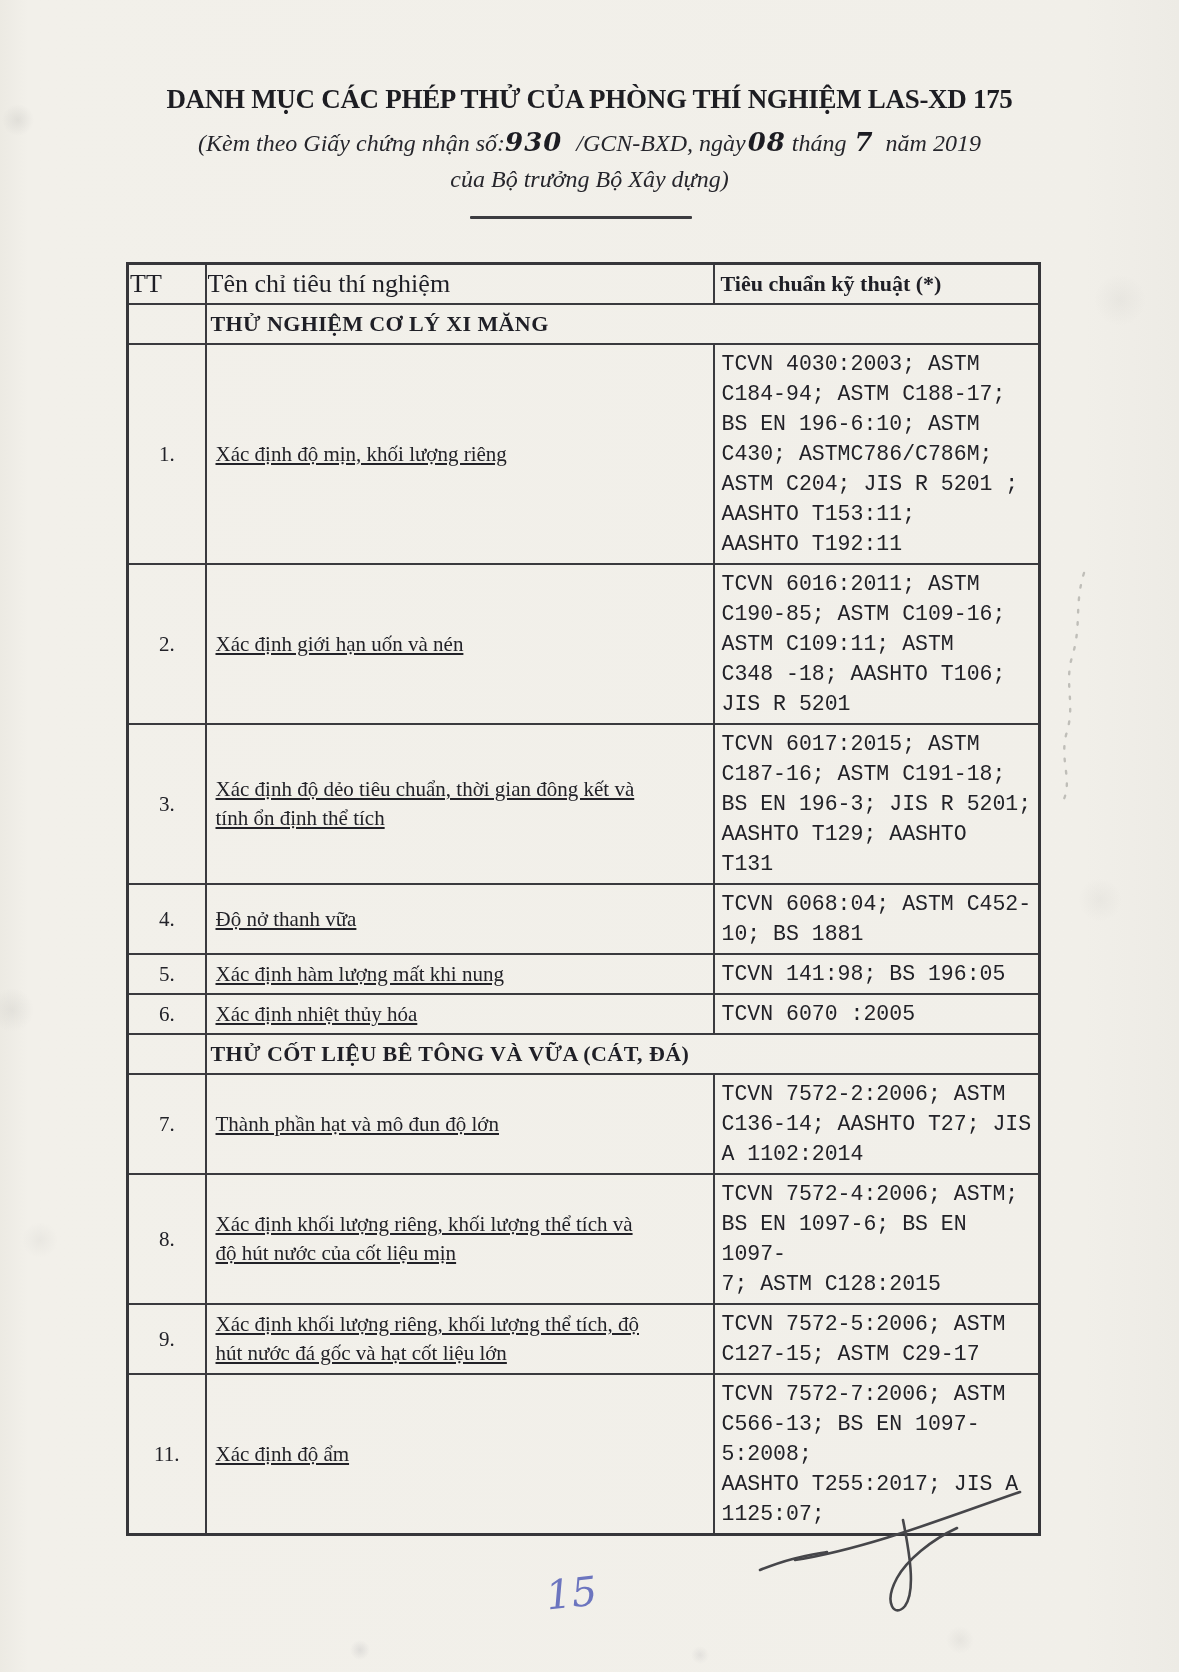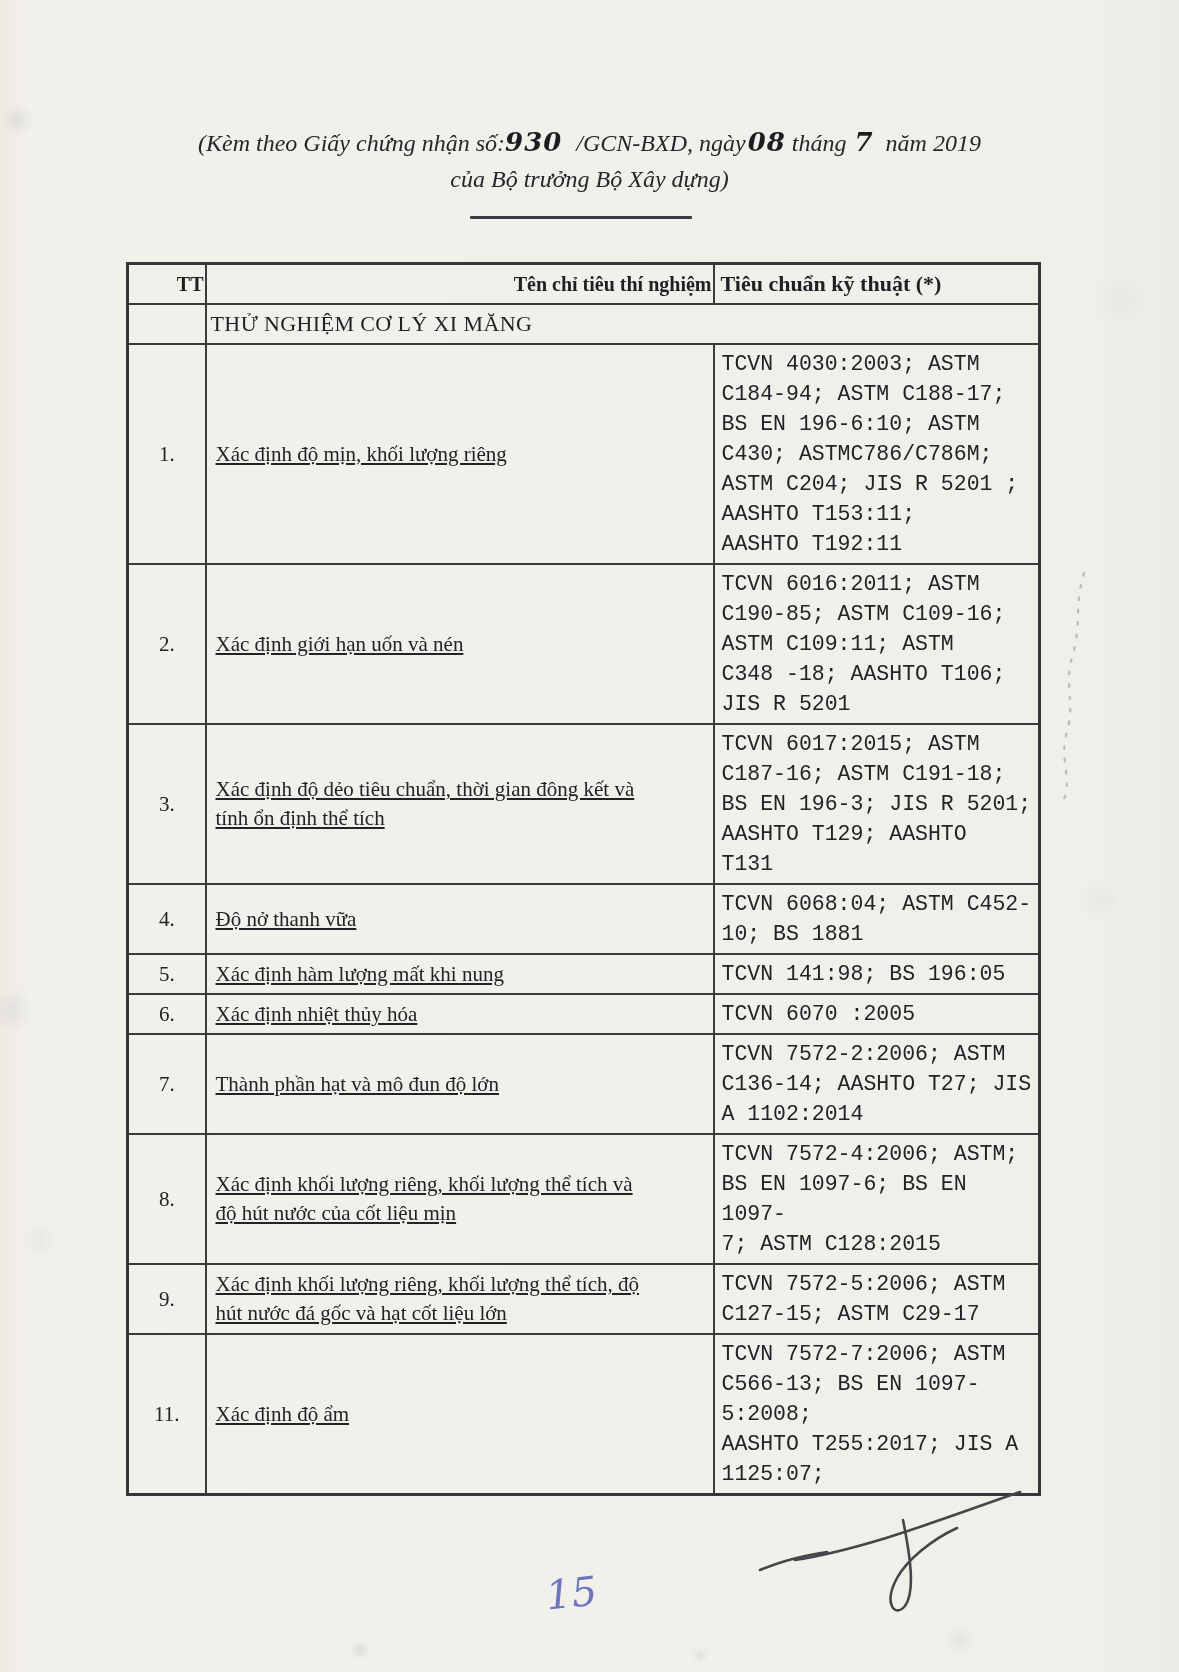--- a/index.html
+++ b/index.html
@@ -52,35 +52,35 @@
     font-size:21px;color:#222228;
   }
   table.doc col.w-no{width:78px;}
   table.doc col.w-name{width:508px;}
   table.doc col.w-std{width:326px;}
   table.doc th, table.doc td{
     border:2px solid #3a3a3e;
   }
   table.doc{border:3px solid #36363a;}
   th.c-no, th.c-name{
-    text-align:right;font-weight:bold;font-size:20px;height:36px;color:#1f1f26;
+    text-align:left;font-weight:normal;font-size:26px;height:36px;color:#1f1f26;
   }
   th.c-std{
     text-align:left;font-weight:bold;font-size:22px;padding-left:6px;color:#1f1f26;
   }
   td.c-no{
     text-align:center;vertical-align:middle;font-size:21px;padding:2px;
   }
   td.c-name{
     vertical-align:middle;padding:3px 6px 3px 9px;line-height:29px;
     white-space:pre-line;
     text-decoration:underline;
   }
   td.c-section{
-    font-weight:normal;font-size:22px;height:36px;padding-left:4px;color:#1f1f26;
+    font-weight:bold;font-size:22px;height:36px;padding-left:4px;color:#1f1f26;
     letter-spacing:.4px;
   }
   td.c-std{
     vertical-align:top;padding:4px 2px 4px 7px;line-height:30px;font-size:21.5px;
     white-space:pre-line;
     font-family:Liberation Mono, monospace;
   }
   .page-num{
     position:absolute;top:1570px;left:546px;
     font-size:40px;font-style:italic;color:#5560b8;
@@ -88,20 +88,21 @@
   }
   .sig, .scribble{position:absolute;pointer-events:none;}
   .sig{left:735px;top:1420px;}
   .scribble{left:1046px;top:565px;opacity:.45;}
 </style>
 </head>
 <body>
 
 <div class="page">
 
+  <div class="title">DANH MỤC CÁC PHÉP THỬ CỦA PHÒNG THÍ NGHIỆM LAS-XD 175</div>
 
   <div class="subtitle">
     <div><span>(Kèm theo Giấy chứng nhận số:</span><span class="hw hw-cert">930</span><span>/GCN-BXD, ngày</span><span class="hw hw-day">08</span><span>tháng</span><span class="hw hw-month">7</span><span>năm 2019</span></div>
     <div>của Bộ trưởng Bộ Xây dựng)</div>
   </div>
 
   <div class="rule"></div>
 
   <table class="doc">
     <colgroup>
@@ -161,20 +162,24 @@
           <td class="c-no">5.</td>
           <td class="c-name">Xác định hàm lượng mất khi nung</td>
           <td class="c-std">TCVN 141:98; BS 196:05</td>
         </tr>
         <tr>
           <td class="c-no">6.</td>
           <td class="c-name">Xác định nhiệt thủy hóa</td>
           <td class="c-std">TCVN 6070 :2005</td>
         </tr>
         <tr>
+          <td class="c-no"></td>
+          <td class="c-section" colspan="2">THỬ CỐT LIỆU BÊ TÔNG VÀ VỮA (CÁT, ĐÁ)</td>
+        </tr>
+        <tr>
           <td class="c-no">7.</td>
           <td class="c-name">Thành phần hạt và mô đun độ lớn</td>
           <td class="c-std">TCVN 7572-2:2006; ASTM
 C136-14; AASHTO T27; JIS
 A 1102:2014</td>
         </tr>
         <tr>
           <td class="c-no">8.</td>
           <td class="c-name">Xác định khối lượng riêng, khối lượng thể tích và
 độ hút nước của cốt liệu mịn</td>

